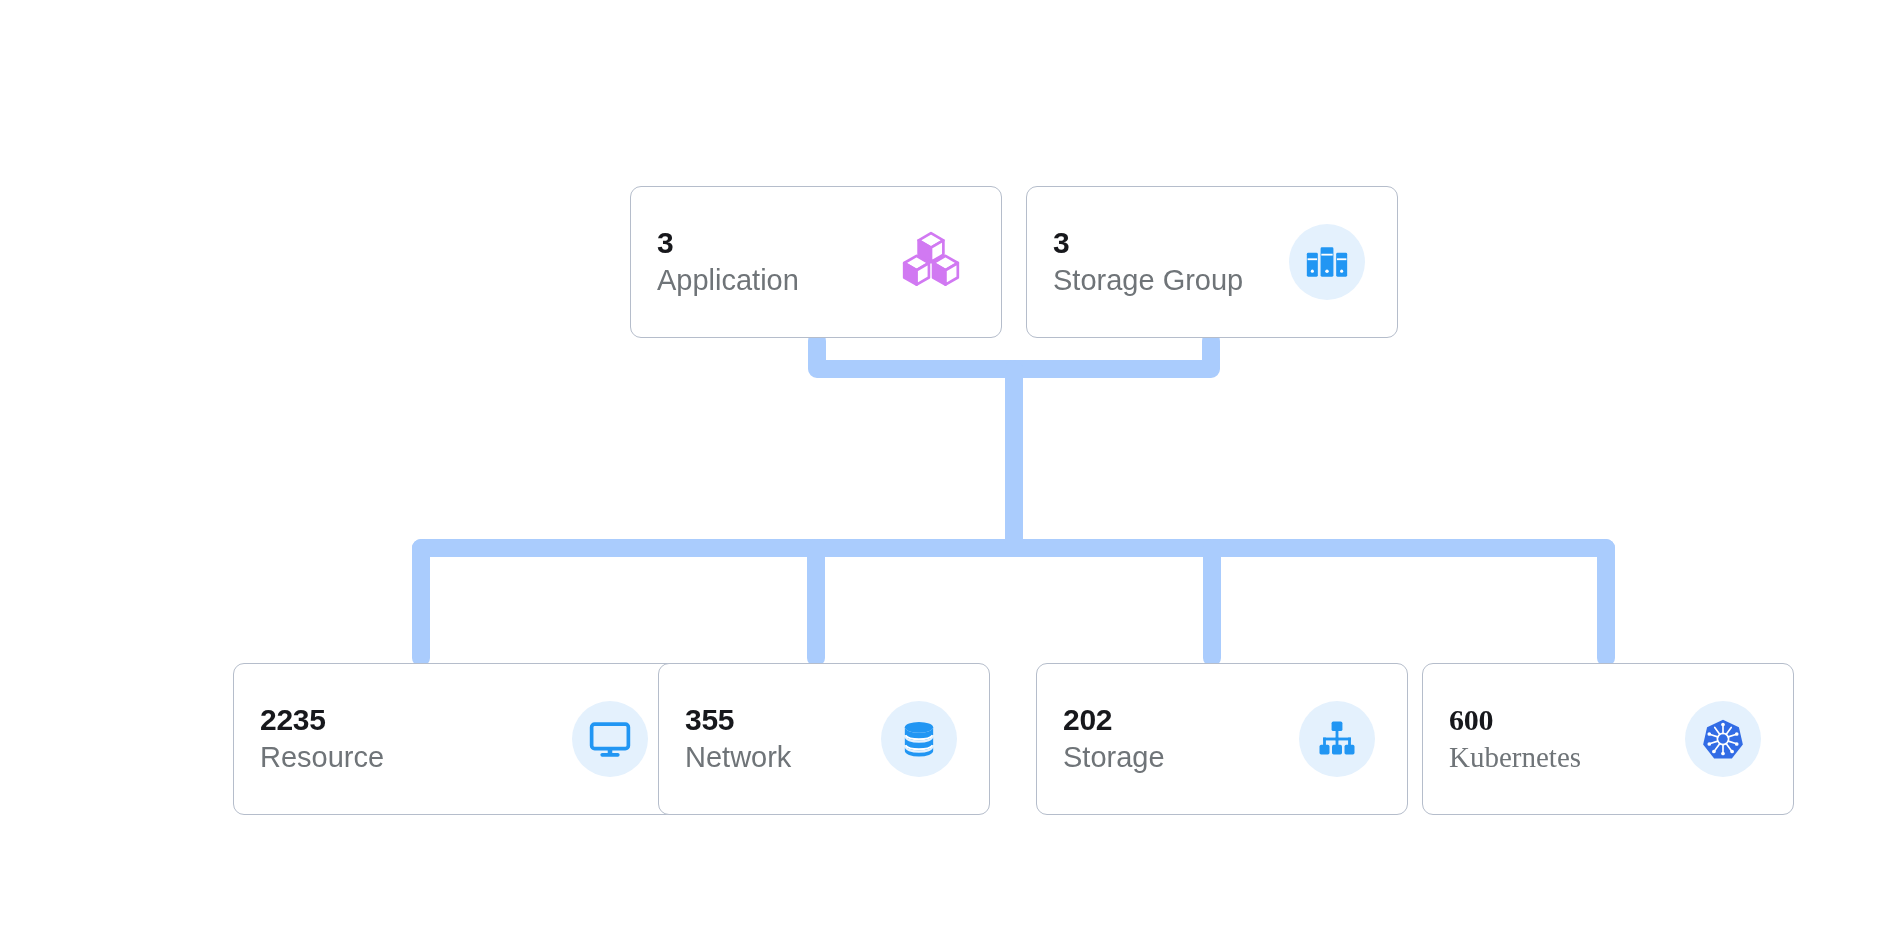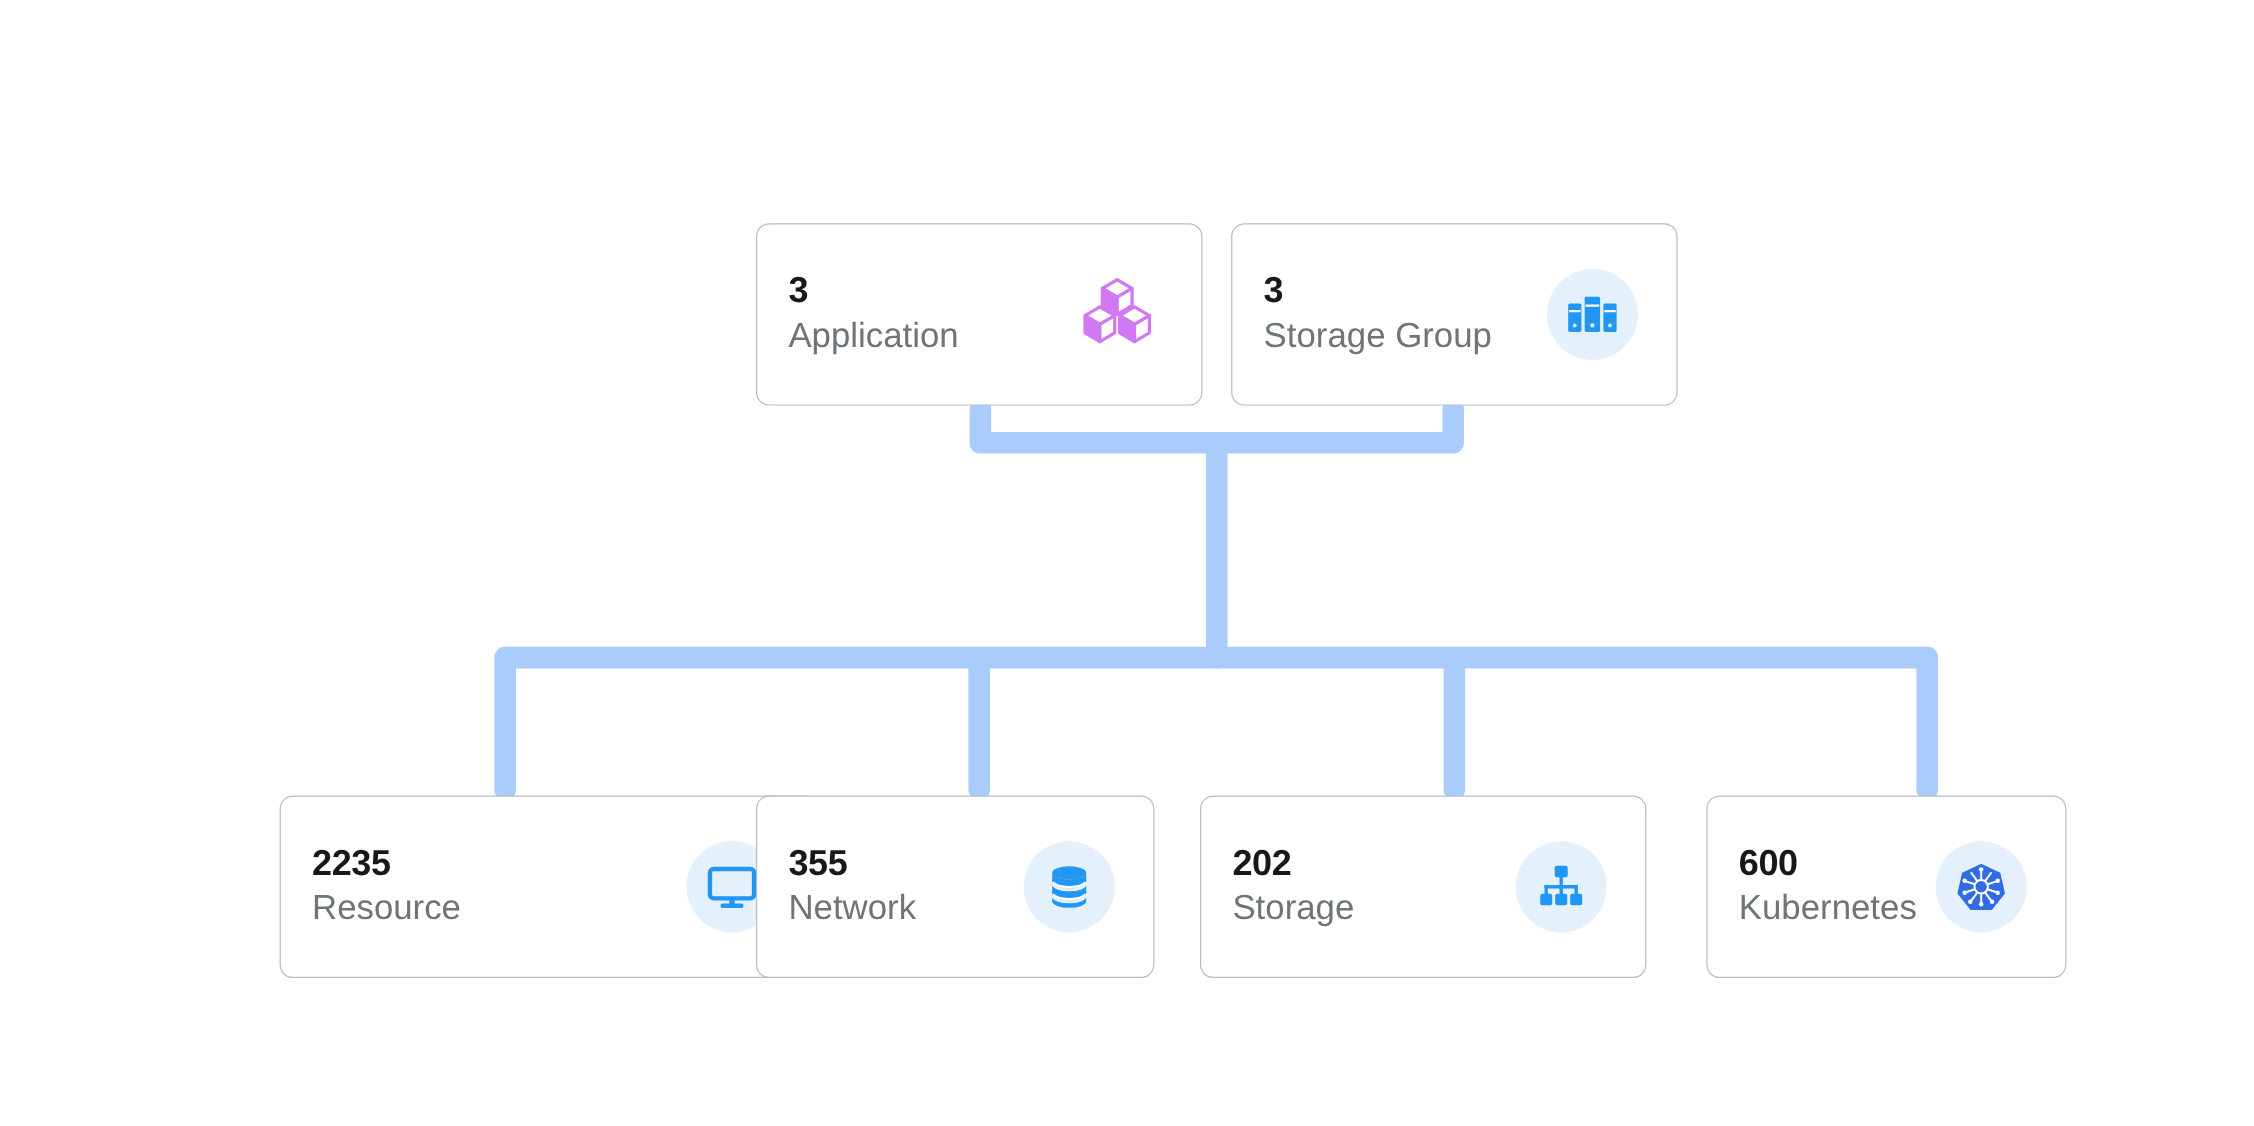--- a/index.html
+++ b/index.html
@@ -79,23 +79,23 @@
   }
 
   .icon-wrap svg { display: block; }
 
   
   #card-application   { left: 630px;  top: 186px; width: 372px; height: 152px; }
   #card-resource-group{ left: 1026px; top: 186px; width: 372px; height: 152px; }
 
   
   #card-compute    { left: 233px;  top: 663px; width: 448px; height: 152px; }
-  #card-storage    { left: 630px;  top: 663px; width: 332px; height: 152px; }
-  #card-network    { left: 1000px; top: 663px; width: 372px; height: 152px; }
-  #card-kubernetes { left: 1422px; top: 663px; width: 300px; height: 152px; }
+  #card-storage    { left: 658px;  top: 663px; width: 332px; height: 152px; }
+  #card-network    { left: 1036px; top: 663px; width: 372px; height: 152px; }
+  #card-kubernetes { left: 1422px; top: 663px; width: 372px; height: 152px; font-family: Liberation Serif, serif; }
 </style>
 </head>
 <body>
 
 <div id="canvas">
 
   <svg id="connectors" viewBox="0 0 1878 938" width="1878" height="938" xmlns="http://www.w3.org/2000/svg">
     <g fill="none" stroke="#aaccfd" stroke-width="18" stroke-linecap="round" stroke-linejoin="round">
 
       <path d="M 817 341 L 817 369 L 1014 369"></path>

